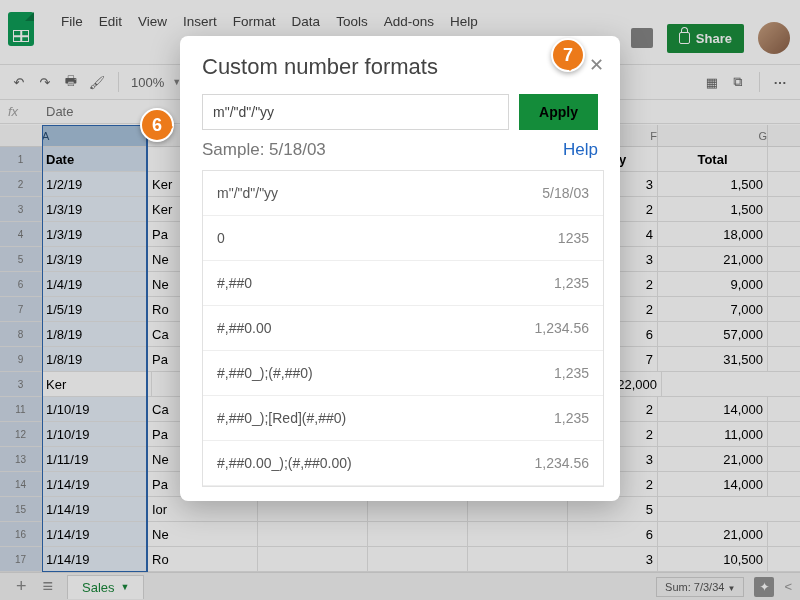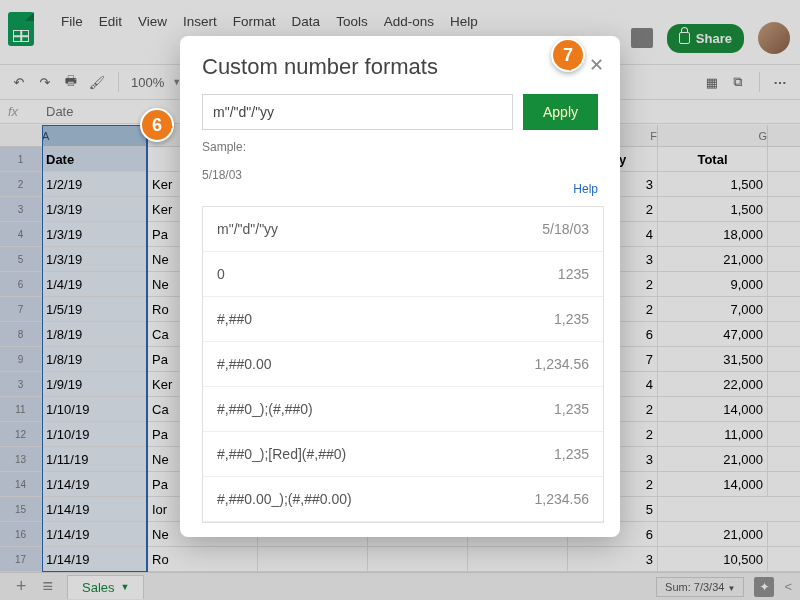--- a/index.html
+++ b/index.html
@@ -17,21 +17,21 @@
 .logo-grid::after { content: ""; position: absolute; top: 50%; left: 0; right: 0; height: 1.5px; background: #fff; transform: translateY(-50%);}
 .title-area { flex: 1; }
 .doc-title { font-size: 18px; color: #5f6368; padding: 2px 0 2px 2px; display: flex; align-items: center; gap: 10px; }
 .star-icon { color: #b7b7b7; font-size: 15px; }
 .folder-icon { color: #8c8c8c; font-size: 15px; }
 .menu-bar { display: flex; gap: 2px; padding-top: 2px; }
 .menu-item { font-size: 13.5px; color: #424242; padding: 4px 7px; cursor: pointer; }
 .header-right { display: flex; align-items: center; gap: 14px; padding-top: 4px; }
 .comment-icon { width: 22px; height: 20px; background: #858585; border-radius: 2px; position: relative; }
 .comment-icon::after { content: ""; position: absolute; bottom: -4px; left: 4px; border: 4px solid transparent; border-top-color: #858585; }
-.share-btn { background: #1a8e3d; color: #fff; padding: 7px 12px; border-radius: 13px; font-size: 13px; font-weight: bold; display: flex; align-items: center; gap: 6px; cursor: pointer; }
+.share-btn { background: #1a8e3d; color: #fff; padding: 7px 12px; border-radius: 2px; font-size: 13px; font-weight: bold; display: flex; align-items: center; gap: 6px; cursor: pointer; }
 .share-lock { width: 11px; height: 12px; border: 1.5px solid #fff; border-radius: 2px; position: relative; }
 .share-lock::before { content: ""; position: absolute; top: -6px; left: 1px; width: 5px; height: 5px; border: 1.5px solid #fff; border-bottom: none; border-radius: 5px 5px 0 0; }
 .avatar { width: 32px; height: 32px; border-radius: 50%; background: linear-gradient(135deg,#c8a080,#8a6048); }
 
 
 .toolbar { height: 36px; border-top: 1px solid #e4e4e4; border-bottom: 1px solid #e4e4e4; display: flex; align-items: center; padding: 0 10px; gap: 8px; color: #636363; font-size: 13px; }
 .tb-sep { width: 1px; height: 20px; background: #e1e1e1; margin: 0 4px; }
 .tb-ic { width: 18px; height: 18px; display: flex; align-items: center; justify-content: center; cursor: pointer; }
 .tb-more { letter-spacing: 2px; font-weight: bold; }
 
@@ -69,22 +69,22 @@
 .explore { width: 20px; height: 20px; background: #929292; border-radius: 2px; position: relative; }
 .explore::after { content:"✦"; color:#fff; position:absolute; inset:0; text-align:center; font-size:12px; line-height:20px;}
 .scroll-l { color: #999; }
 
 
 .dialog { position: absolute; z-index: 10; left: 180px; top: 36px; width: 440px; background: #fff; border-radius: 8px; box-shadow: 0 8px 30px rgba(0,0,0,0.25); padding: 18px 0 14px 0; }
 .dlg-title { font-size: 22px; color: #444; padding: 0 22px 14px 22px; }
 .dlg-close { position: absolute; right: 16px; top: 18px; color: #888; font-size: 18px; cursor: pointer; }
 .dlg-input-row { display: flex; padding: 0 22px; gap: 10px; }
 .dlg-input { flex: 1; border: 1px solid #d6d6d6; padding: 9px 10px; font-size: 14px; color: #444; }
-.dlg-apply { background: #148c3a; color: #fef9c3; border: none; padding: 10px 20px; font-size: 14px; font-weight: 400; cursor: pointer; }
-.dlg-sample { display: flex; padding: 10px 22px 6px 22px; font-size: 12px; color: #777; flex-direction: column; }
+.dlg-apply { background: #148c3a; color: #000000; border: none; padding: 10px 20px; font-size: 14px; font-weight: 700; cursor: pointer; }
+.dlg-sample { display: flex; padding: 10px 22px 6px 22px; font-size: 17px; color: #777; }
 .dlg-sample .help { margin-left: auto; color: #2167c5; cursor: pointer; }
 .dlg-list { margin: 4px 16px 0 22px; border: 1px solid #e1e1e1; max-height: 374px; overflow-y: auto; }
 .dlg-item { display: flex; padding: 14px 14px; font-size: 14px; color: #555; border-bottom: 1px solid #eee; cursor: pointer; }
 .dlg-item .ex { margin-left: auto; color: #8b8b8b; }
 .dlg-list::-webkit-scrollbar { width: 10px; }
 .dlg-list::-webkit-scrollbar-thumb { background: #ccc; border-radius: 5px; }
 
 
 .callout { position: absolute; z-index: 20; width: 34px; height: 34px; background: #ec7a1a; border: 2px solid #fff; border-radius: 50%; color: #fff; font-size: 18px; font-weight: bold; display: flex; align-items: center; justify-content: center; box-shadow: 0 2px 5px rgba(0,0,0,0.3); }
 .callout::after { content: ""; position: absolute; width: 0; height: 0; }
@@ -230,35 +230,34 @@
         <div class="cell c-g">7,000</div>
       </div>
       <div class="row">
         <div class="rn sel">8</div>
         <div class="cell c-a">1/8/19</div>
         <div class="cell c-b">Ca</div>
         <div class="cell c-c"></div>
         <div class="cell c-d"></div>
         <div class="cell c-e"></div>
         <div class="cell c-f">6</div>
-        <div class="cell c-g">47,000</div>
+        <div class="cell c-g">57,000</div>
       </div>
       <div class="row">
         <div class="rn sel">9</div>
         <div class="cell c-a">1/8/19</div>
         <div class="cell c-b">Pa</div>
         <div class="cell c-c"></div>
         <div class="cell c-d"></div>
         <div class="cell c-e"></div>
         <div class="cell c-f">7</div>
         <div class="cell c-g">31,500</div>
       </div>
       <div class="row">
         <div class="rn sel">3</div>
-        <div class="cell c-a">1/9/19</div>
         <div class="cell c-b">Ker</div>
         <div class="cell c-c"></div>
         <div class="cell c-d"></div>
         <div class="cell c-e"></div>
         <div class="cell c-f">4</div>
         <div class="cell c-g">22,000</div>
       </div>
       <div class="row">
         <div class="rn sel">11</div>
         <div class="cell c-a">1/10/19</div>

